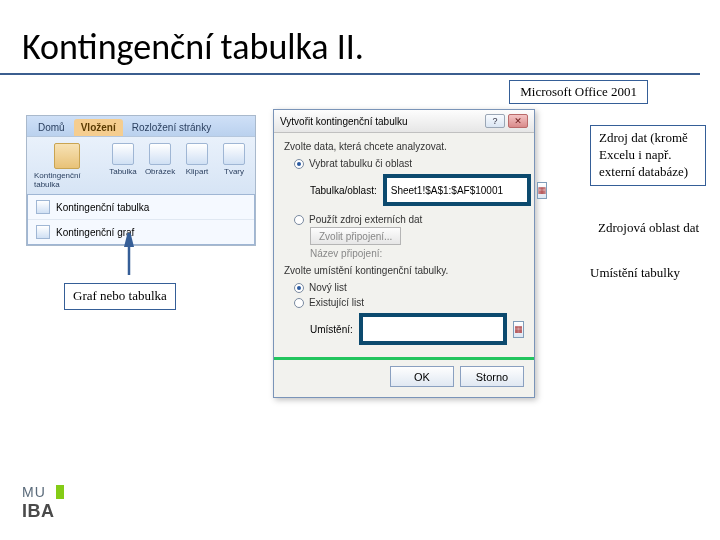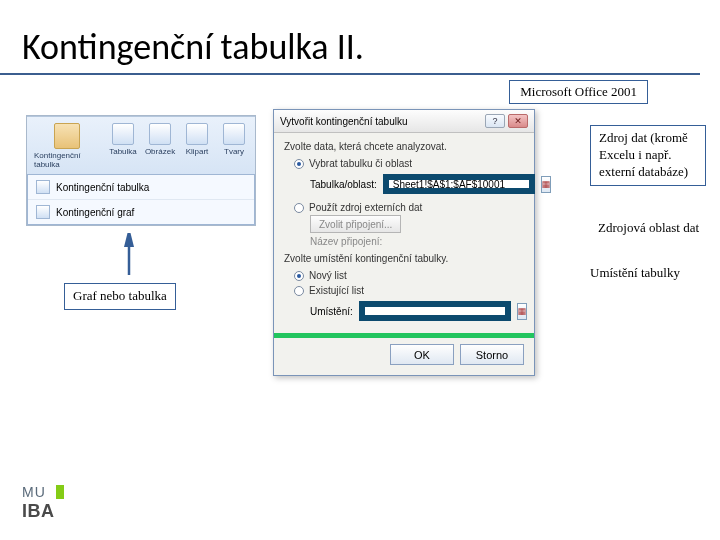--- a/index.html
+++ b/index.html
@@ -160,24 +160,24 @@
     content: ""; width: 4px; height: 4px; border-radius: 50%; background: #2a5aa0;
   }
   .field-row {
     display: flex; align-items: center; gap: 6px;
     padding: 3px 0 6px 26px;
     font-size: 10px;
   }
   .txt-input {
     flex: 1;
     height: 17px;
-    border: 6px solid #0c4a6e;
-    background: #fff;
-    font-size: 10px;
-    padding: 4px 4px;
+    border: 4px solid #0c4a6e;
+    background: #fff;
+    font-size: 10px;
+    padding: 12px 4px;
     color: #000;
   }
   .mini-btn {
     width: 18px; height: 17px;
     border: 1px solid #7f9db9;
     background: linear-gradient(#fff,#dde7f3);
     font-size: 9px;
     display: flex; align-items: center; justify-content: center;
     color: #a33;
   }
@@ -187,21 +187,21 @@
     border: 1px solid #b5b5b5;
     background: linear-gradient(#fdfdfd,#e6e6e6);
     font-size: 10px;
     color: #888;
     margin-left: 26px;
   }
   .sub-line { padding-left: 26px; font-size: 10px; color: #888; margin: 3px 0 6px 0;}
   .dlg-buttons {
     display: flex; justify-content: flex-end; gap: 6px;
     padding: 6px 10px 10px 10px;
-    border-top: 5px solid #22c55e;
+    border-top: 3px solid #22c55e;
     background: #f2f2ee;
   }
   .dlg-btn {
     min-width: 64px; height: 21px;
     border: 1px solid #8aa0c0;
     background: linear-gradient(#fefefe,#e0e8f2);
     font-size: 11px;
     display: flex; align-items: center; justify-content: center;
   }
 
@@ -249,20 +249,25 @@
 </head>
 <body>
 
 <h1 class="slide-title">Kontingenční tabulka II.</h1>
 
 <div class="version-badge">Microsoft Office 2001</div>
 
 <div class="content">
 
   <div class="ribbon">
+    <div class="ribbon-tabs">
+      <div class="ribbon-tab">Domů</div>
+      <div class="ribbon-tab active">Vložení</div>
+      <div class="ribbon-tab">Rozložení stránky</div>
+    </div>
     <div class="ribbon-body">
       <div class="rb-btn">
           <div class="rb-ico big"></div>
           <span>Kontingenční tabulka</span>
         </div>
       <div class="rb-btn">
           <div class="rb-ico"></div>
           <span>Tabulka</span>
         </div>
       <div class="rb-btn">

